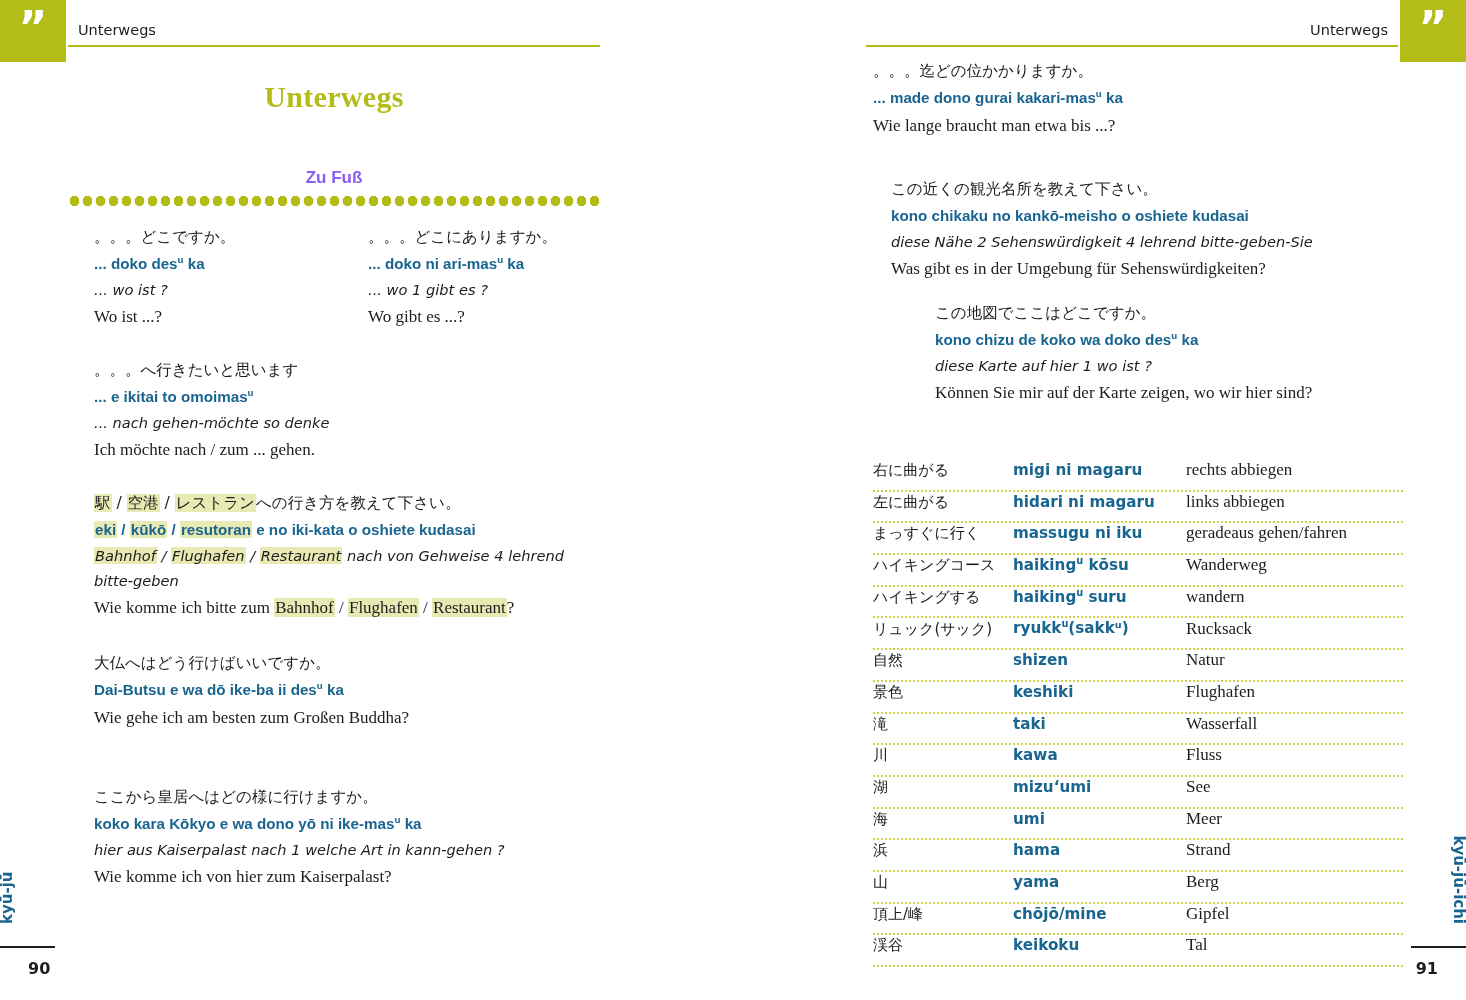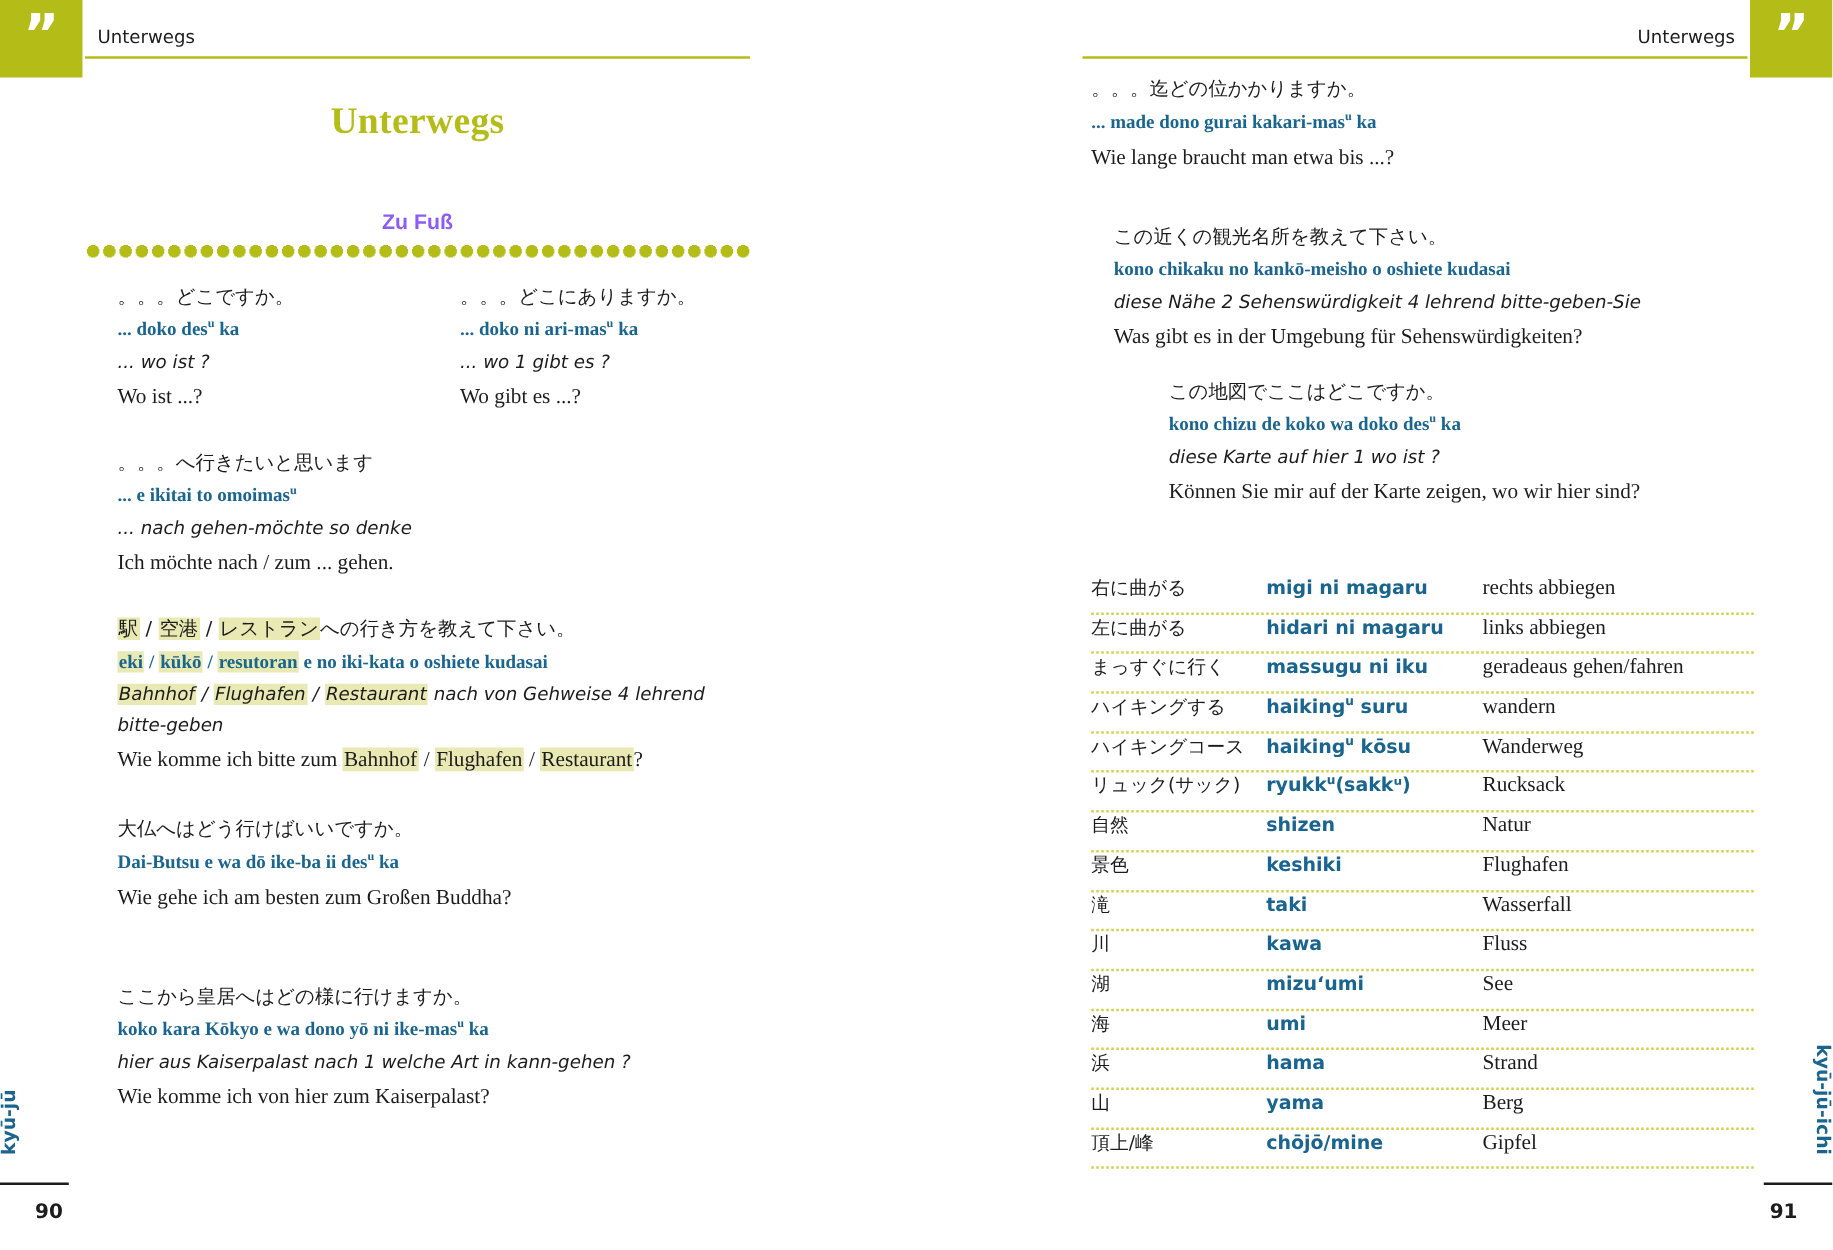--- a/index.html
+++ b/index.html
@@ -67,21 +67,21 @@
   }
 
   
   .col{position:absolute;}
   .jp{
     font-family:"DejaVu Sans", sans-serif;
     font-size:15.5px;color:#1c1c1c;line-height:1.72;
     white-space:nowrap;
   }
   .romaji{
-    font-family:Liberation Serif, serif;
+    font-family:Liberation Sans, sans-serif;
     font-weight:700;font-size:15.2px;color:#19658f;
     line-height:1.72;white-space:nowrap;
   }
   .gloss{
     font-family:"DejaVu Sans", sans-serif;
     font-style:italic;font-size:14.6px;color:#1c1c1c;
     line-height:1.72;white-space:nowrap;
   }
   .de{
     font-family:"Liberation Serif", serif;
@@ -239,30 +239,30 @@
           <div class="vc1">左に曲がる</div>
           <div class="vc2">hidari ni magaru</div>
           <div class="vc3">links abbiegen</div>
         </div>
         <div class="vrow">
           <div class="vc1">まっすぐに行く</div>
           <div class="vc2">massugu ni iku</div>
           <div class="vc3">geradeaus gehen/fahren</div>
         </div>
         <div class="vrow">
+          <div class="vc1">ハイキングコース</div>
+          <div class="vc2"><span>haiking</span><sup class="u">u</sup><span> kōsu</span></div>
+          <div class="vc3">Wanderweg</div>
+        </div>
+        <div class="vrow">
           <div class="vc1">ハイキングする</div>
           <div class="vc2"><span>haiking</span><sup class="u">u</sup><span> suru</span></div>
           <div class="vc3">wandern</div>
         </div>
         <div class="vrow">
-          <div class="vc1">ハイキングコース</div>
-          <div class="vc2"><span>haiking</span><sup class="u">u</sup><span> kōsu</span></div>
-          <div class="vc3">Wanderweg</div>
-        </div>
-        <div class="vrow">
           <div class="vc1">リュック(サック)</div>
           <div class="vc2"><span>ryukk</span><sup class="u">u</sup><span>(sakkᵘ)</span></div>
           <div class="vc3">Rucksack</div>
         </div>
         <div class="vrow">
           <div class="vc1">自然</div>
           <div class="vc2">shizen</div>
           <div class="vc3">Natur</div>
         </div>
         <div class="vrow">
@@ -297,20 +297,25 @@
         </div>
         <div class="vrow">
           <div class="vc1">山</div>
           <div class="vc2">yama</div>
           <div class="vc3">Berg</div>
         </div>
         <div class="vrow">
           <div class="vc1">頂上/峰</div>
           <div class="vc2">chōjō/mine</div>
           <div class="vc3">Gipfel</div>
+        </div>
+        <div class="vrow">
+          <div class="vc1">渓谷</div>
+          <div class="vc2">keikoku</div>
+          <div class="vc3">Tal</div>
         </div>
       </div>
 
     <div class="sidetab right">kyū-jū-ichi</div>
     <div class="folio-rule right"></div>
     <div class="folio right">91</div>
   </div>
 
 </div>
 

